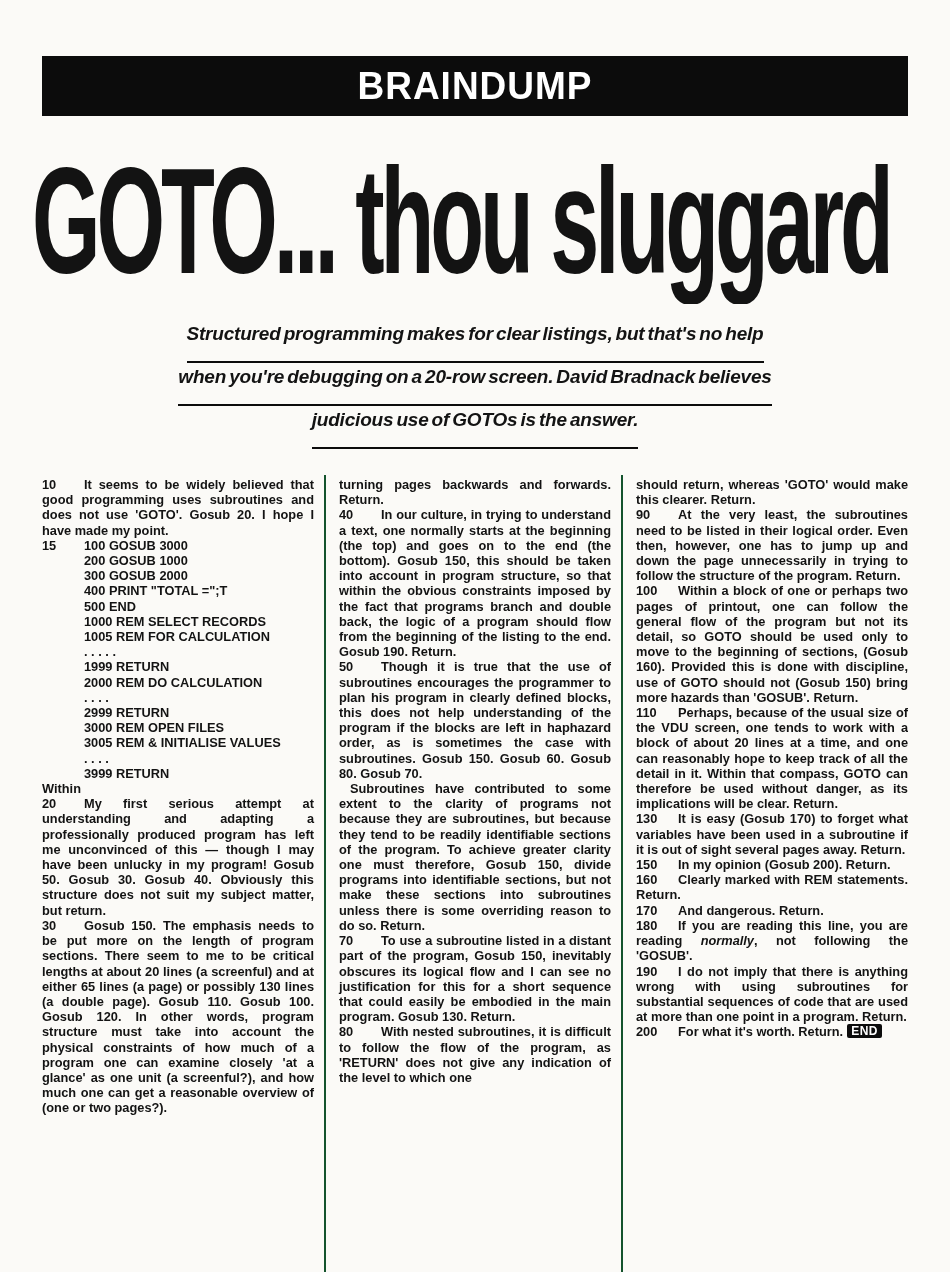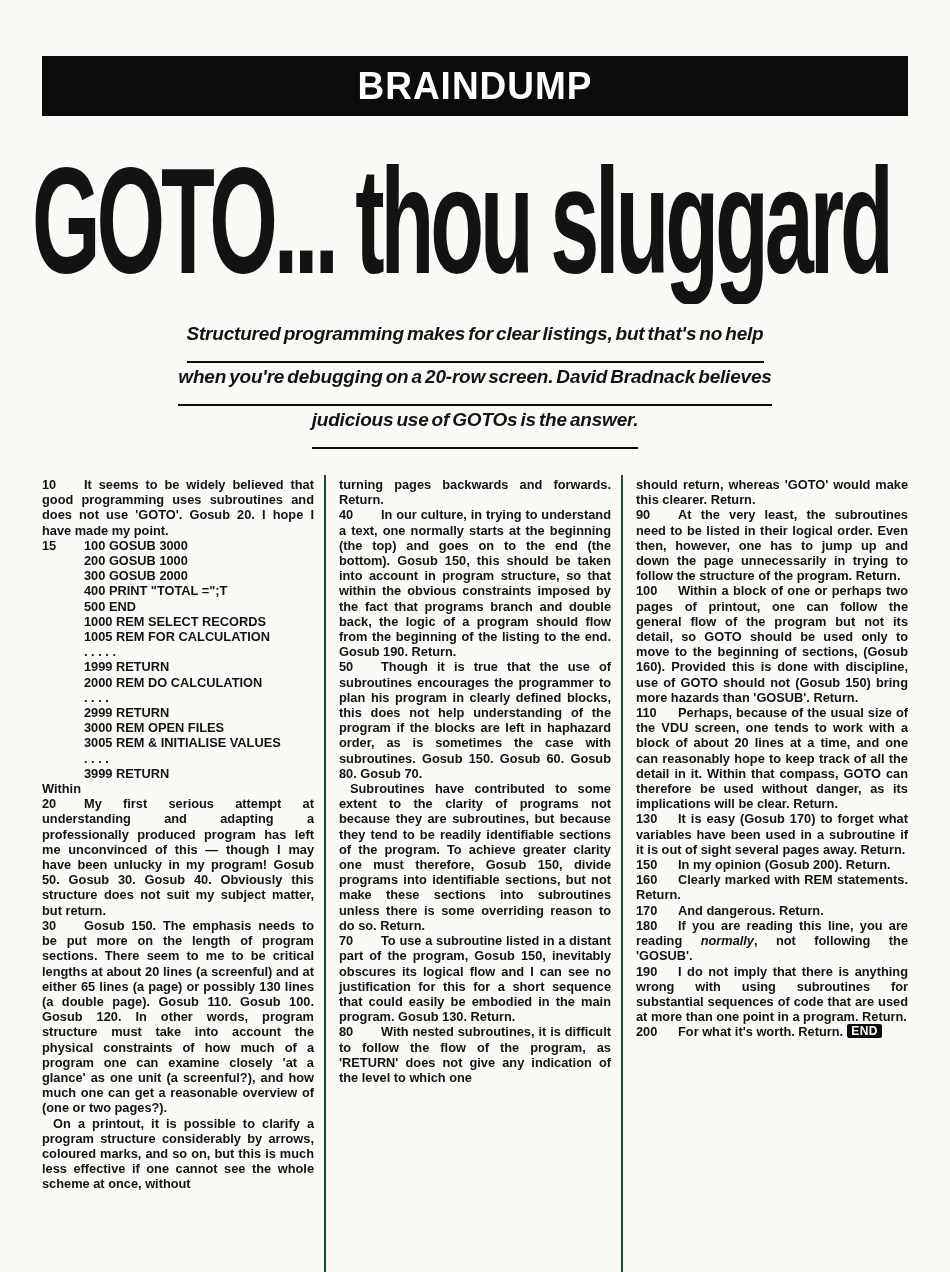--- a/index.html
+++ b/index.html
@@ -162,21 +162,20 @@
             <div>2999 RETURN</div>
             <div>3000 REM OPEN FILES</div>
             <div>3005 REM &amp; INITIALISE VALUES</div>
             <div>. . . .</div>
             <div>3999 RETURN</div>
           </div>
         </div>
         <p class="plain"><span>Within</span></p>
         <p class="para"><span class="pnum">20</span><span>My first serious attempt at understanding and adapting a professionally produced program has left me unconvinced of this — though I may have been unlucky in my program! Gosub 50. Gosub 30. Gosub 40. Obviously this structure does not suit my subject matter, but return.</span></p>
         <p class="para"><span class="pnum">30</span><span>Gosub 150. The emphasis needs to be put more on the length of program sections. There seem to me to be critical lengths at about 20 lines (a screenful) and at either 65 lines (a page) or possibly 130 lines (a double page). Gosub 110. Gosub 100. Gosub 120. In other words, program structure must take into account the physical constraints of how much of a program one can examine closely 'at a glance' as one unit (a screenful?), and how much one can get a reasonable overview of (one or two pages?).</span></p>
-        <p class="indent"><span>On a printout, it is possible to clarify a program structure considerably by arrows, coloured marks, and so on, but this is much less effective if one cannot see the whole scheme at once, without</span></p>
       </div>
       <div class="col">
         <p class="cont"><span>turning pages backwards and forwards. Return.</span></p>
         <p class="para"><span class="pnum">40</span><span>In our culture, in trying to understand a text, one normally starts at the beginning (the top) and goes on to the end (the bottom). Gosub 150, this should be taken into account in program structure, so that within the obvious constraints imposed by the fact that programs branch and double back, the logic of a program should flow from the beginning of the listing to the end. Gosub 190. Return.</span></p>
         <p class="para"><span class="pnum">50</span><span>Though it is true that the use of subroutines encourages the programmer to plan his program in clearly defined blocks, this does not help understanding of the program if the blocks are left in haphazard order, as is sometimes the case with subroutines. Gosub 150. Gosub 60. Gosub 80. Gosub 70.</span></p>
         <p class="indent"><span>Subroutines have contributed to some extent to the clarity of programs not because they are subroutines, but because they tend to be readily identifiable sections of the program. To achieve greater clarity one must therefore, Gosub 150, divide programs into identifiable sections, but not make these sections into subroutines unless there is some overriding reason to do so. Return.</span></p>
         <p class="para"><span class="pnum">70</span><span>To use a subroutine listed in a distant part of the program, Gosub 150, inevitably obscures its logical flow and I can see no justification for this for a short sequence that could easily be embodied in the main program. Gosub 130. Return.</span></p>
         <p class="para"><span class="pnum">80</span><span>With nested subroutines, it is difficult to follow the flow of the program, as 'RETURN' does not give any indication of the level to which one</span></p>
       </div>
       <div class="col">

